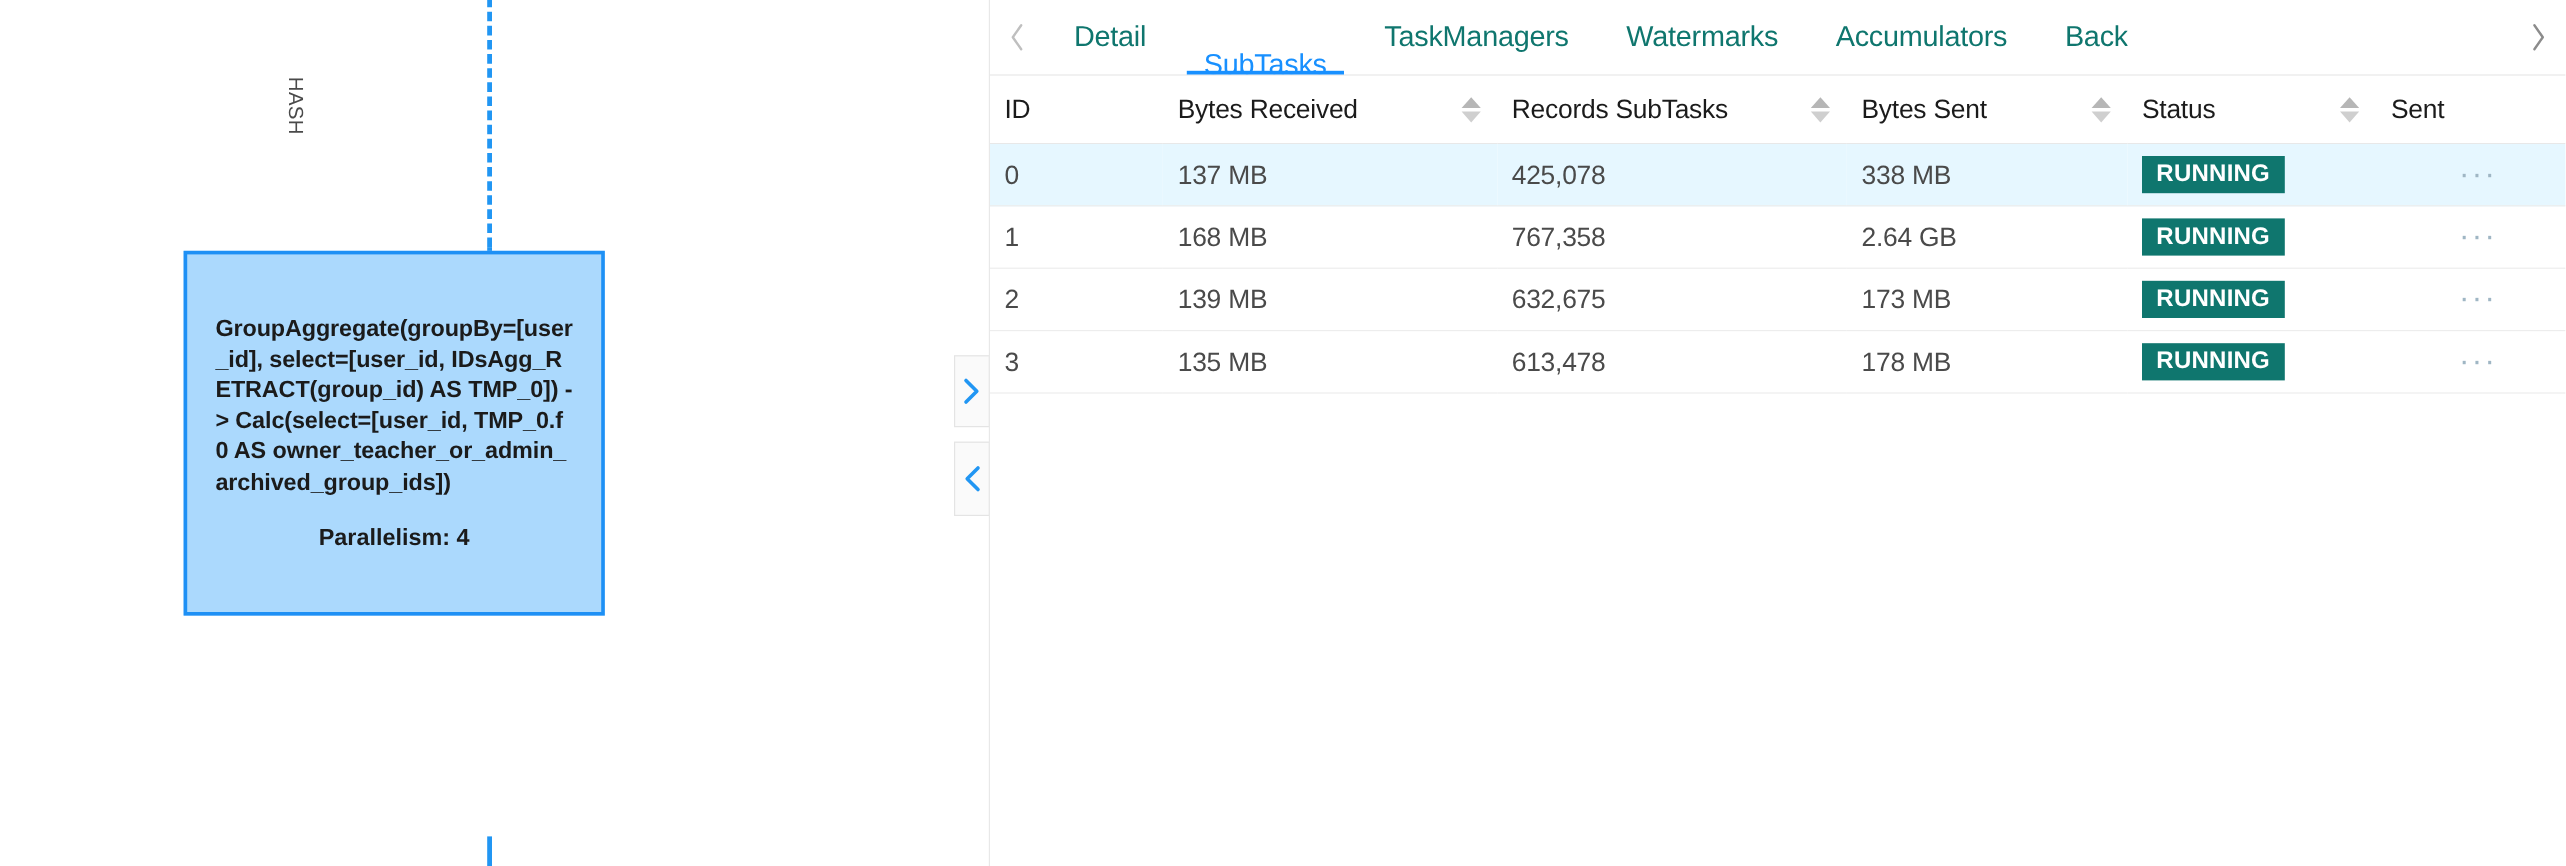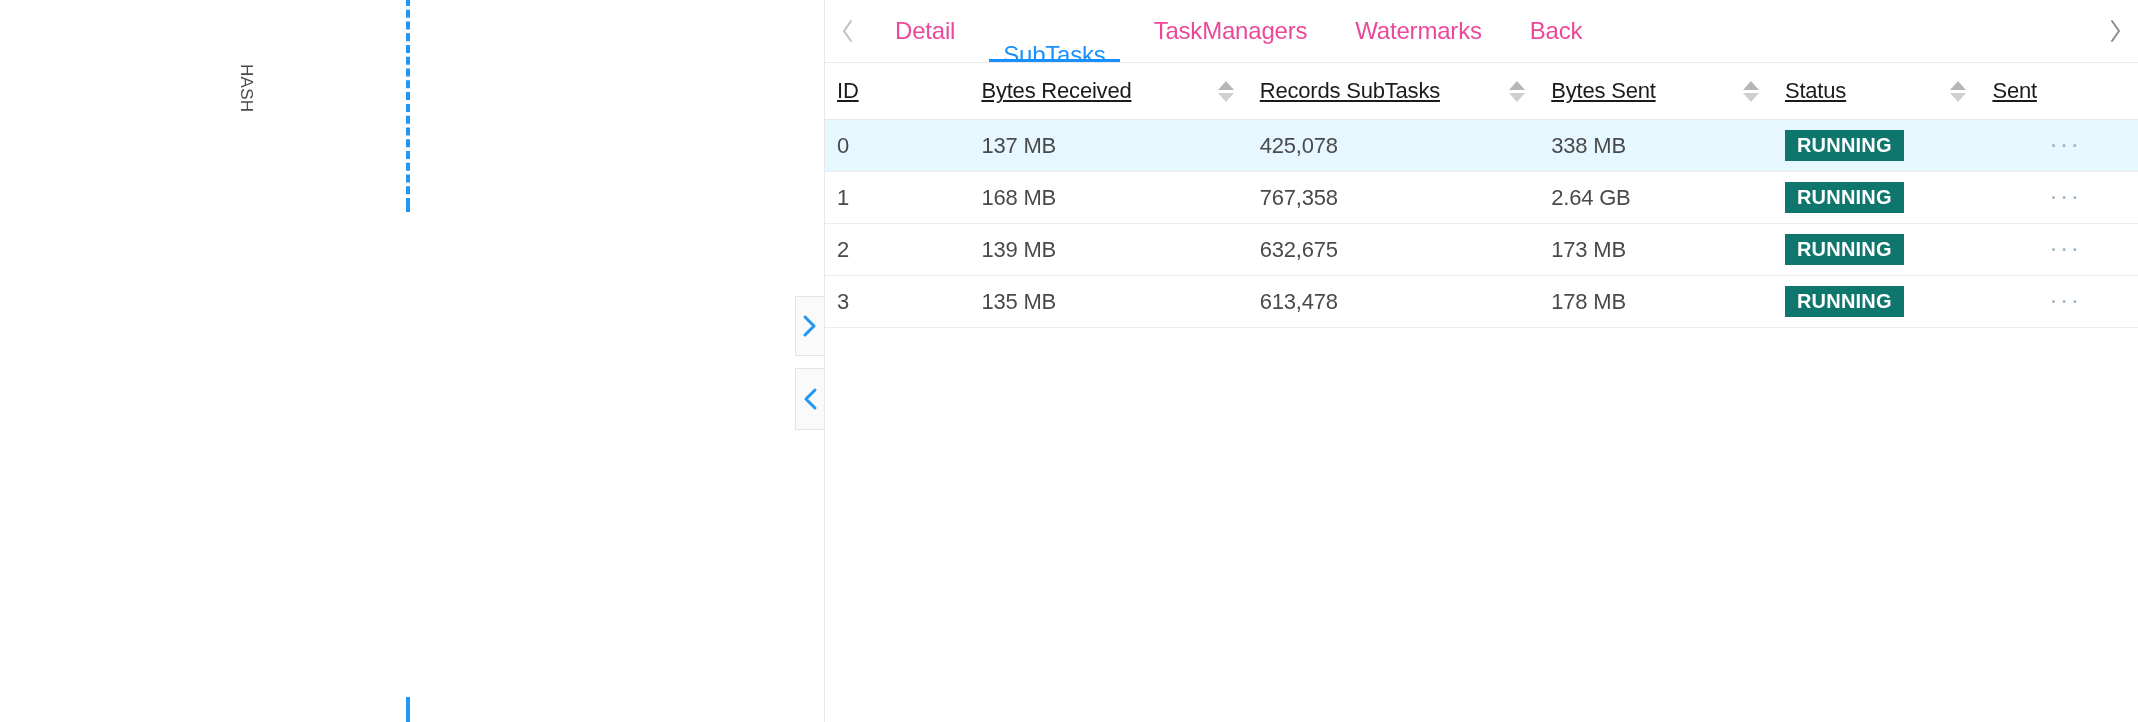--- a/index.html
+++ b/index.html
@@ -176,21 +176,21 @@
     display: flex;
     align-items: stretch;
     overflow: hidden;
   }
   .tab-item {
     position: relative;
     display: flex;
     align-items: center;
     padding: 0 24px;
     font-size: 24px;
-    color: #ec4899;
+    color: #0f766e;
     white-space: nowrap;
     cursor: pointer;
     letter-spacing: -0.2px;
   }
   .tab-item.active {
     color: #1890ff;
     margin-top: 48px;
   }
   .tab-item.active::after {
     content: "";
@@ -226,21 +226,20 @@
     padding: 0 0 0 12px;
     text-align: left;
     font-size: 22px;
     font-weight: 400;
     color: #1b1b1b;
     border-bottom: 1px solid #e8e8e8;
     background: #ffffff;
     white-space: nowrap;
     position: relative;
     vertical-align: middle;
-    text-decoration: underline;
   }
   .th-inner {
     display: flex;
     align-items: center;
     justify-content: space-between;
     padding-right: 14px;
   }
   .th-label { letter-spacing: -0.2px; }
 
   .sorter {
@@ -314,20 +313,24 @@
 
 <div id="app">
 
   <div class="graph-pane">
 
     <div class="edge-dashed"></div>
     <div class="edge-solid-top"></div>
 
     <div class="edge-label">HASH</div>
 
+    <div class="graph-node">
+      <div class="graph-node-desc">GroupAggregate(groupBy=[user_id], select=[user_id, IDsAgg_RETRACT(group_id) AS TMP_0]) -&gt; Calc(select=[user_id, TMP_0.f0 AS owner_teacher_or_admin_archived_group_ids])</div>
+      <div class="graph-node-parallelism">Parallelism: 4</div>
+    </div>
 
     <div class="edge-solid-bottom"></div>
   </div>
 
   <div class="splitter-handles">
     <div class="splitter-btn first">
       <span>
         <svg width="20" height="30" viewBox="0 0 20 30" fill="none" aria-hidden="true">
           <path d="M5 6 L14 15 L5 24" stroke="#2196f3" stroke-width="3" stroke-linecap="round" stroke-linejoin="round" fill="none"></path>
         </svg>
@@ -361,20 +364,23 @@
           <span>Detail</span>
         </div>
         <div class="tab-item active">
           <span>SubTasks</span>
         </div>
         <div class="tab-item">
           <span>TaskManagers</span>
         </div>
         <div class="tab-item">
           <span>Watermarks</span>
+        </div>
+        <div class="tab-item">
+          <span>Accumulators</span>
         </div>
         <div class="tab-item clipped">
           <span>Back</span>
         </div>
       </div>
 
       <div class="tab-nav-arrow">
         <span>
           <svg width="16" height="28" viewBox="0 0 16 28" fill="none" aria-hidden="true">
             <path d="M5 4 L12 14 L5 24" stroke="#8c8c8c" stroke-width="2" stroke-linecap="round" stroke-linejoin="round" fill="none"></path>

